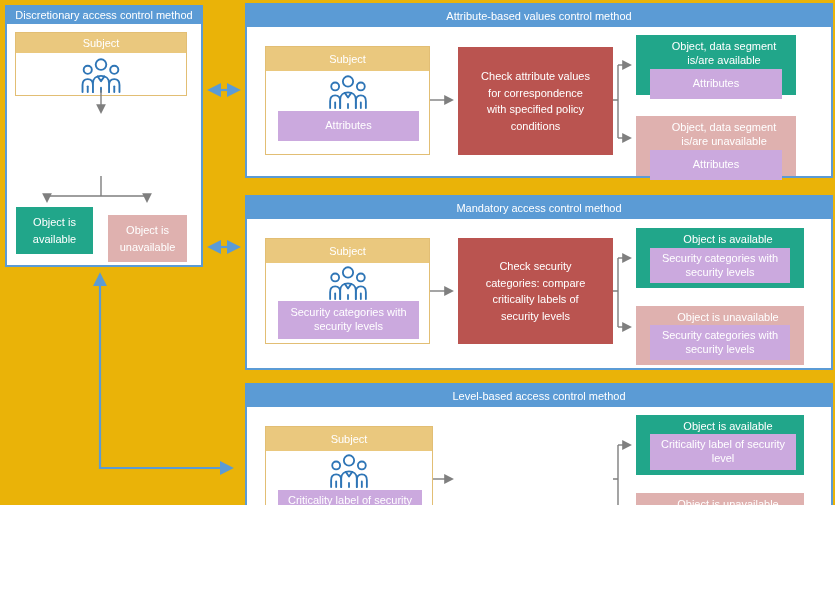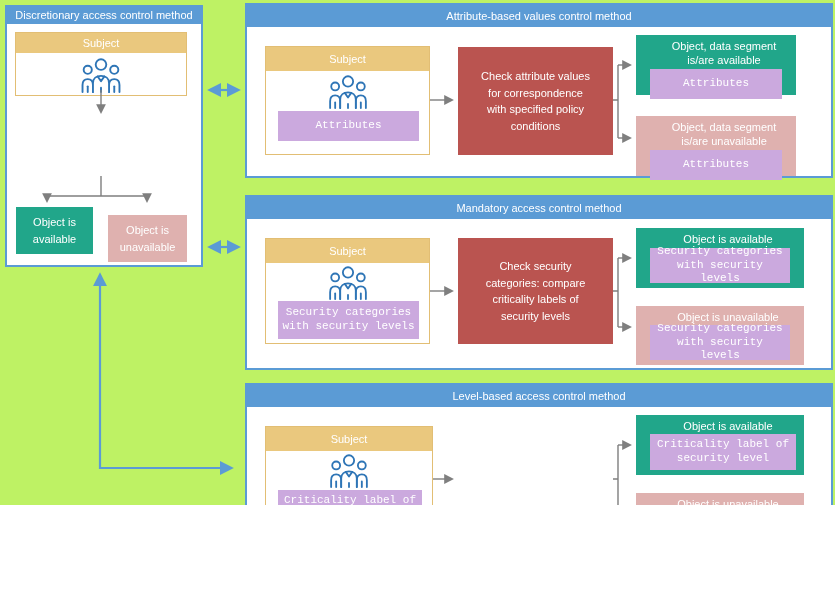--- a/index.html
+++ b/index.html
@@ -1,25 +1,25 @@
 <!DOCTYPE html>
 <html style="--blue: #5B9BD5; --tan: #EAC87E; --tanborder: #E2BE74; --red: #BA5450; --green: #21A68A; --pink: #DFB1AF; --purple: #CBA9DE; --gray: #7F7F7F; --iconblue: #2E75B6;"><head>
 <meta charset="utf-8">
 <style>
   * { box-sizing: border-box; margin: 0; padding: 0; }
   html,body { background:#fff; }
   body { font-family: "Liberation Sans", sans-serif; }
-  #canvas { position:relative; width:835px; height:505px; background:#bef264; overflow:hidden; font-size:11px; }
+  #canvas { position:relative; width:835px; height:505px; background:#eab308; overflow:hidden; font-size:11px; }
   .abs { position:absolute; }
   .panel { border:2px solid var(--blue); background:#fff; }
   .phead { position:absolute; left:0; right:0; top:0; background:var(--blue); color:#fff; text-align:center; }
   .subject { border:1px solid var(--tanborder); background:#fff; }
   .shead { background:var(--tan); color:#fff; text-align:center; }
   .iconrow { position:absolute; left:0; right:0; display:flex; justify-content:center; }
-  .tag { position:absolute; background:var(--purple); color:#fff; display:flex; align-items:center; justify-content:center; text-align:center; line-height:1.25; padding:15px 4px;font-family:Liberation Mono, monospace; }
+  .tag { position:absolute; background:var(--purple); color:#fff; display:flex; align-items:center; justify-content:center; text-align:center; line-height:1.25; padding:15px 4px; }
   .check { background:var(--red); color:#fff; display:flex; align-items:center; justify-content:center; text-align:center; line-height:1.5; padding:0 19px; }
   .sout { color:#fff; display:flex; align-items:center; justify-content:center; text-align:center; line-height:1.5; padding:0 6px; }
   .out { color:#fff; text-align:center; line-height:1.3; }
   .out .otitle { padding:4px 8px 0 24px; }
   .ok { background:var(--green); }
   .no { background:var(--pink);margin-top:8px; }
   #connectors { position:absolute; left:0; top:0; pointer-events:none; z-index:5; }
   .legend-text { position:absolute; color:#3f3f3f; font-size:12px; line-height:16px; }
 </style>
 </head>

